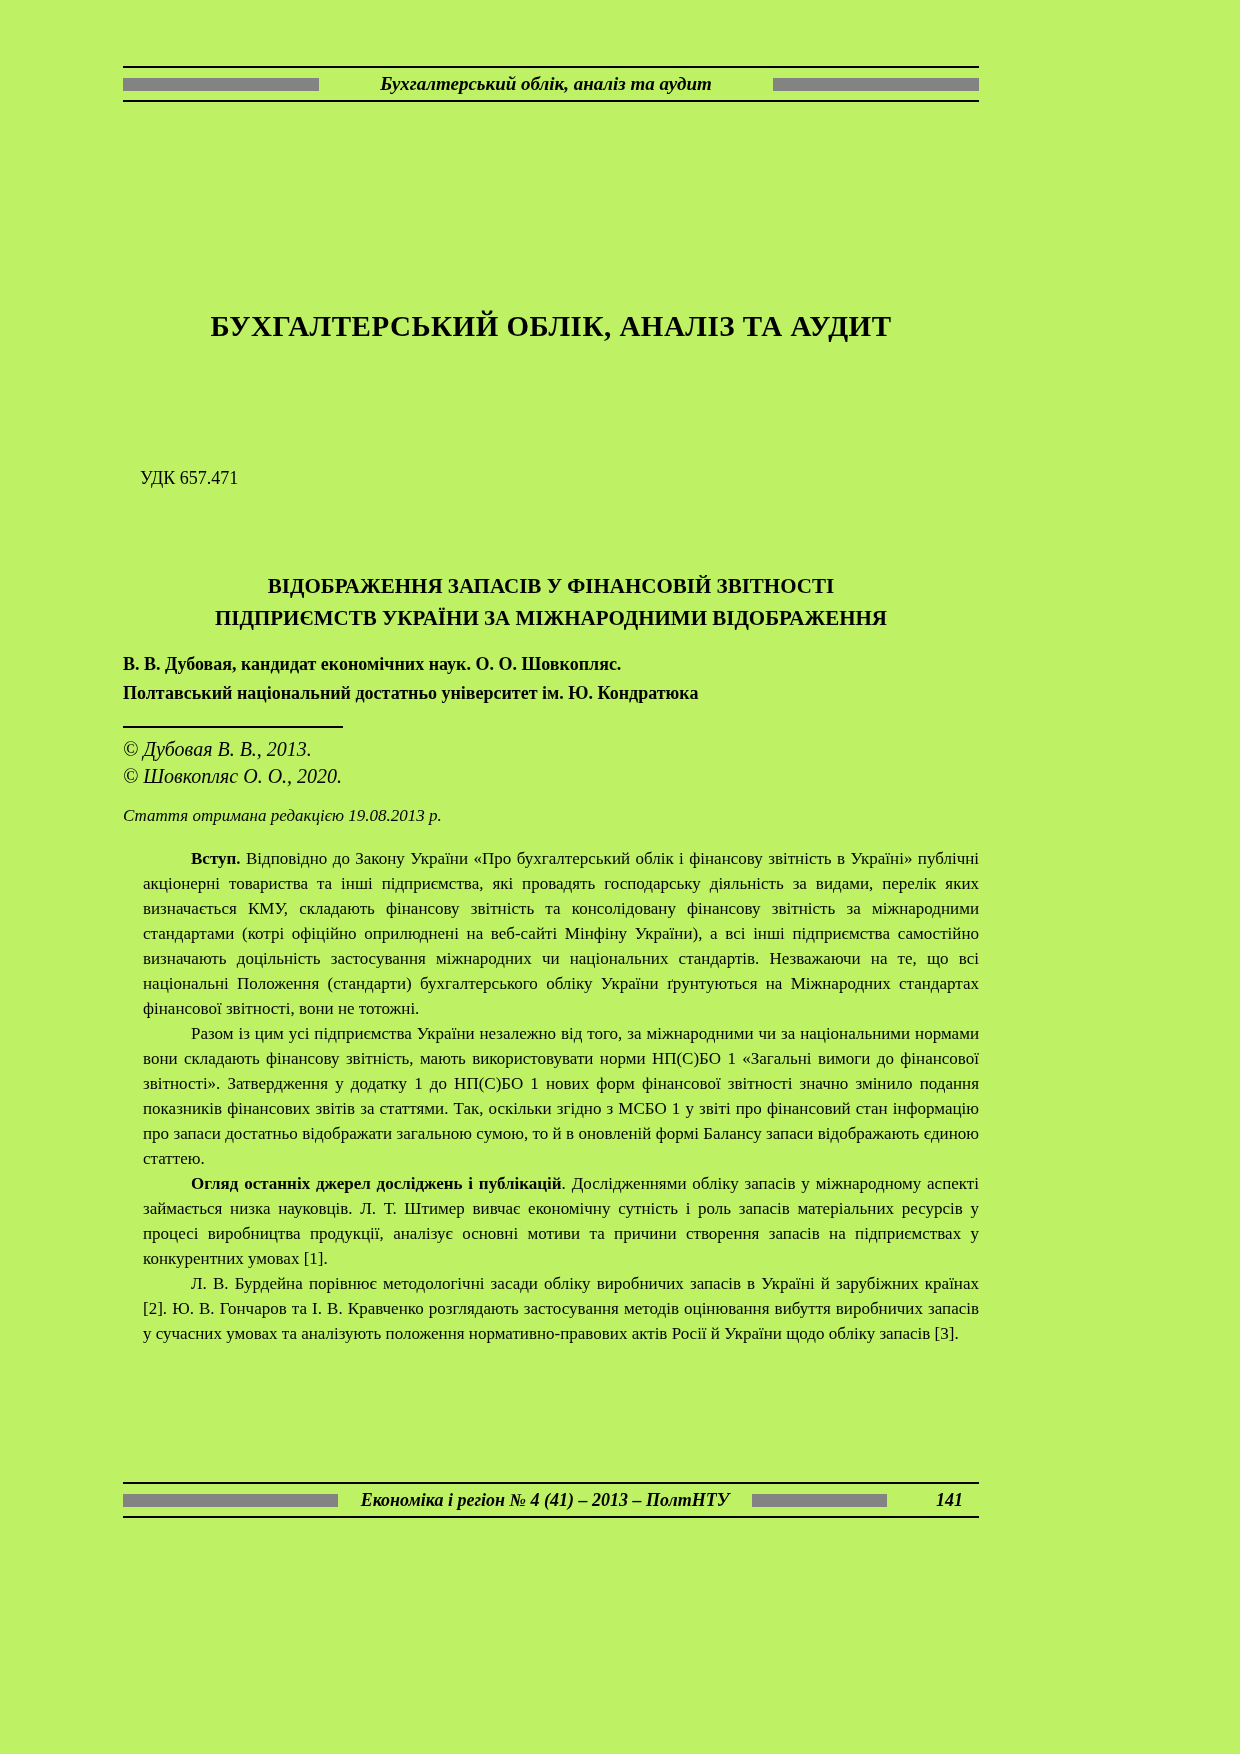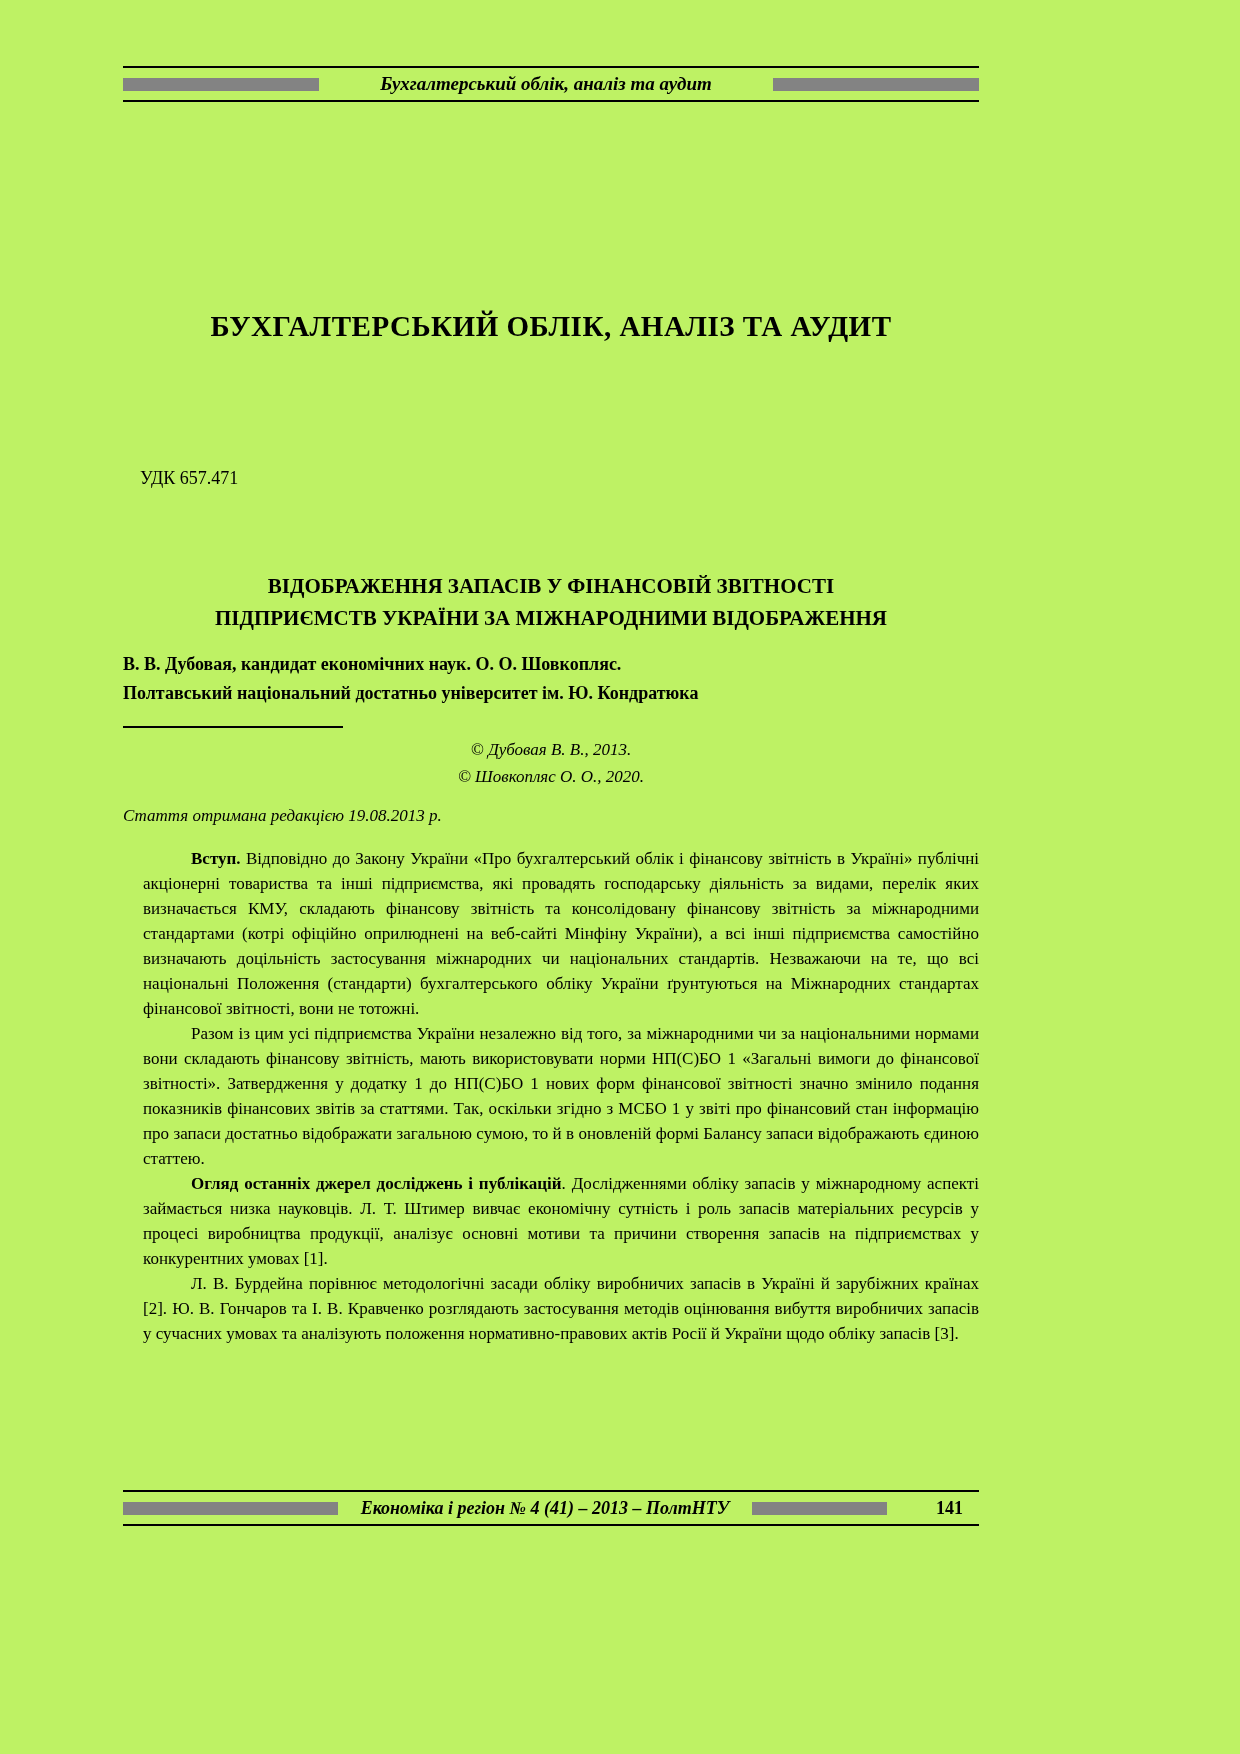--- a/index.html
+++ b/index.html
@@ -12,39 +12,39 @@
   }
   .page { position: relative; width: 1240px; height: 1754px; background: #bef264; overflow: hidden; }
 
   
   .running-header, .running-footer {
     position: absolute; left: 123px; width: 856px;
     border-top: 2px solid #000; border-bottom: 2px solid #000;
     padding: 4px 0;
   }
   .running-header { top: 66px; }
-  .running-footer { top: 1482px; margin-top: 8px; }
+  .running-footer { top: 1482px; }
   .bar-row { display: flex; align-items: center; height: 24px; }
   .gray-bar { height: 13px; background: #838383; }
   .hbar-left  { width: 196px; }
   .hbar-right { width: 206px; }
   .fbar-left  { width: 215px; }
   .fbar-right { width: 135px; }
   .header-title {
     flex: 1; text-align: center;
     font-weight: bold; font-style: italic; font-size: 19px;
   }
   .footer-title {
     flex: 1; text-align: center;
     font-weight: bold; font-style: italic; font-size: 18px;
   }
   .footer-page {
     width: 70px; margin-left: 22px; padding-right: 16px;
     text-align: right;
-    font-weight: bold; font-size: 18px;
+    font-weight: bold; font-style: italic; font-size: 18px;
   }
 
   
   .section-title {
     position: absolute; left: 123px; top: 310px; width: 856px;
     text-align: center; font-weight: bold; font-size: 29px;
     letter-spacing: 0.5px;
   }
 
   .udc {
@@ -63,21 +63,21 @@
     line-height: 29px;
   }
 
   .footnote-separator {
     position: absolute; left: 123px; top: 712px;
     width: 220px; height: 16px;
     border-bottom: 2px solid #000;
   }
   .copyright-block {
     position: absolute; left: 123px; top: 736px; width: 856px;
-    font-style: italic; font-size: 17px; line-height: 27px; text-align: center;
+    font-style: italic; font-size: 20px; line-height: 27px;
   }
   .received-line {
     position: absolute; left: 123px; top: 806px; width: 856px;
     font-style: italic; font-size: 17px;
   }
 
   
   .body-text {
     position: absolute; left: 123px; top: 846px; width: 856px;
     font-size: 17px; line-height: 25px; text-align: justify;

